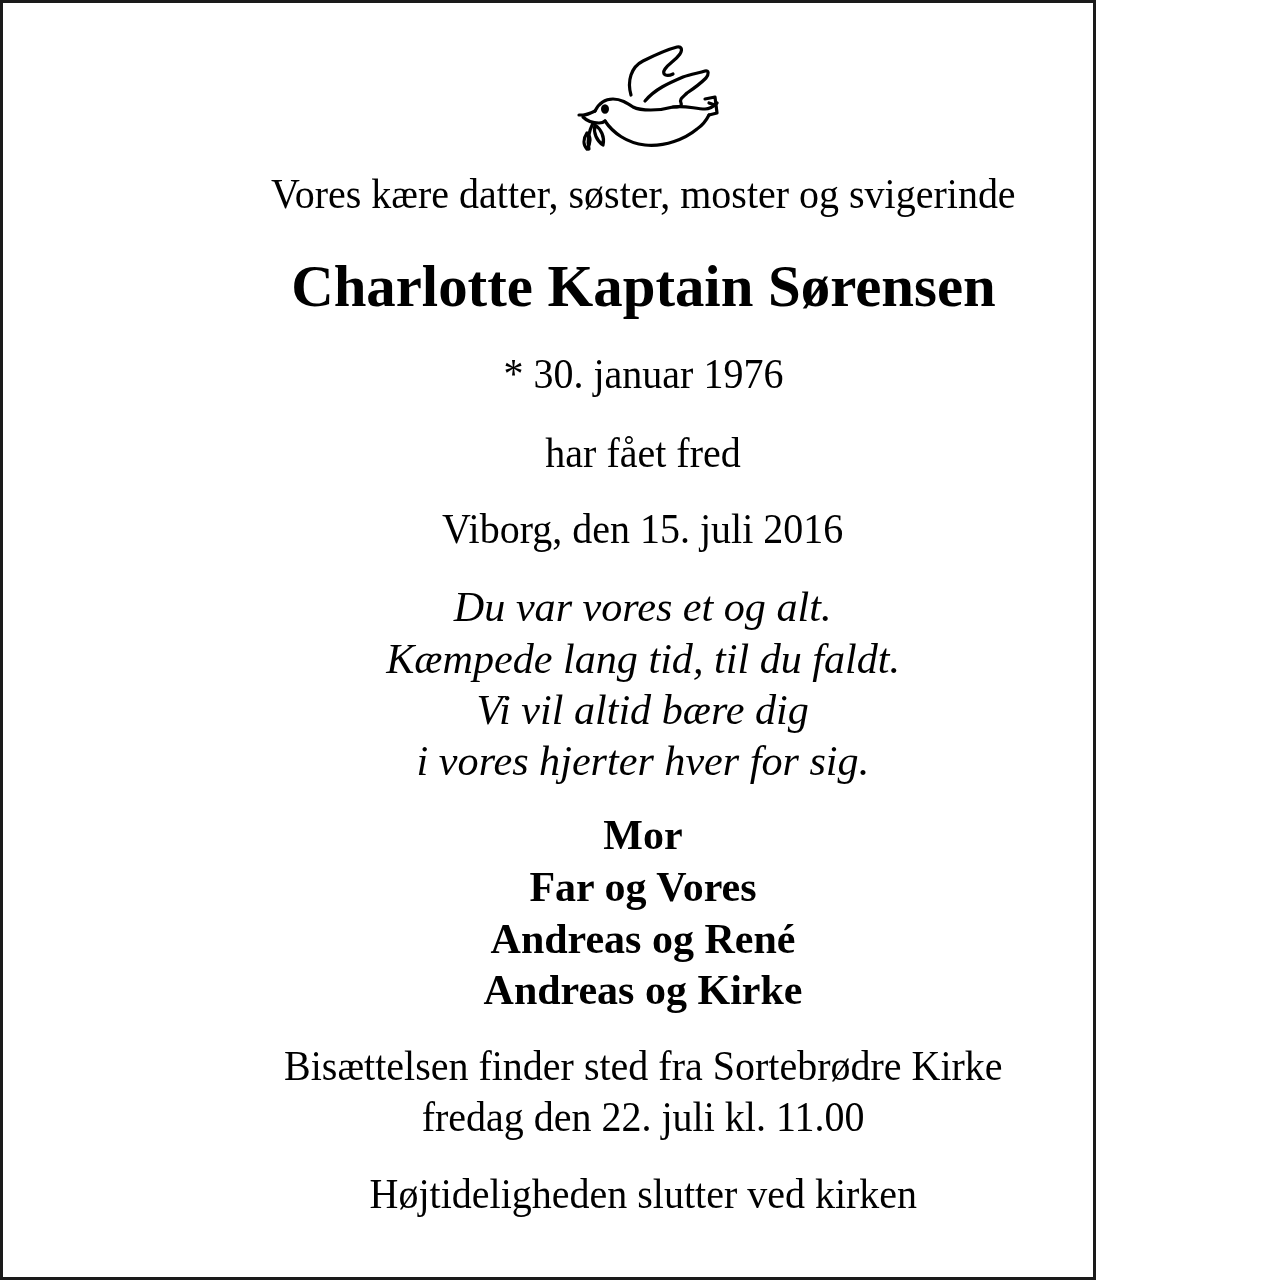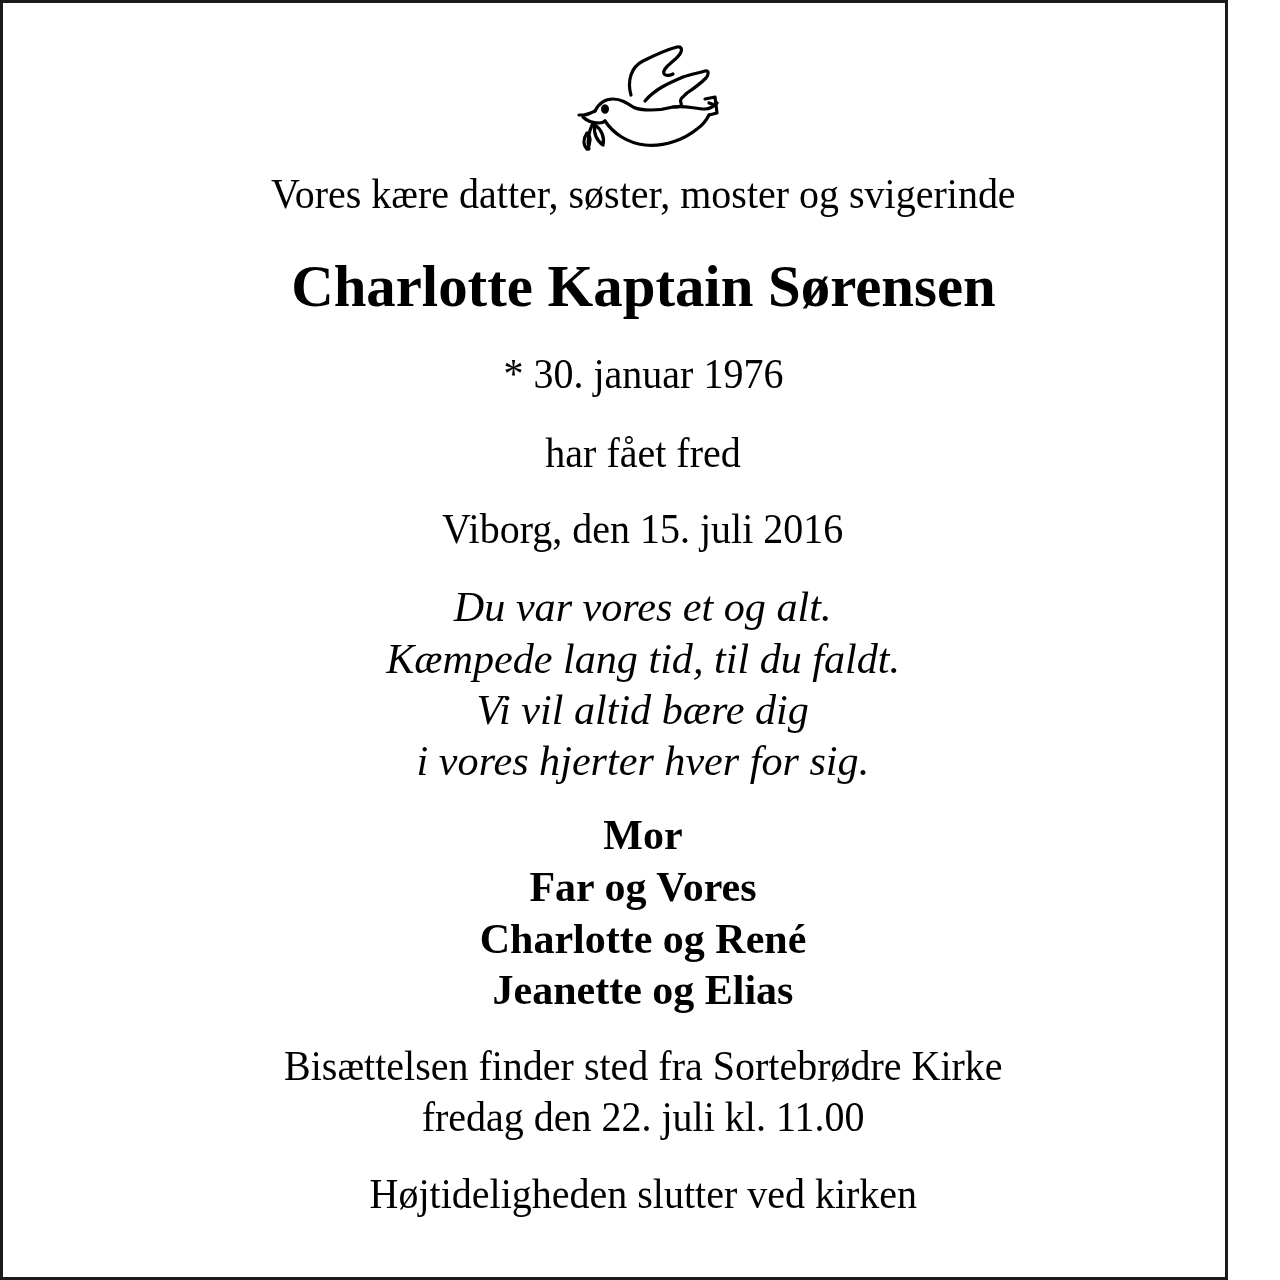--- a/index.html
+++ b/index.html
@@ -1,18 +1,18 @@
 <!DOCTYPE html>
 <html><head>
 <meta charset="utf-8">
 <style>
   html, body { margin: 0; padding: 0; background: #ffffff; }
   body { width: 1280px; height: 1280px; position: relative; overflow: hidden; }
   .frame {
-    position: absolute; left: 0; top: 0; width: 1228px; height: 1280px;
+    position: absolute; left: 0; top: 0; width: 1096px; height: 1280px;
     box-sizing: border-box; border: 3px solid #1a1a1a; background: #ffffff;
   }
   .line {
     position: absolute; left: 0; width: 1280px; text-align: center;
     font-family: "Liberation Serif", "DejaVu Serif", serif;
     color: #000000; white-space: nowrap; line-height: 1;
   }
   .inner { display: inline-block; transform-origin: center center; }
   .regular { font-size: 43px; }
   .regular .inner { transform: scaleX(0.93); }
@@ -87,24 +87,24 @@
     <span class="inner">i vores hjerter hver for sig.</span>
   </div>
 
   <div class="line bold" style="top:811px;">
     <span class="inner">Mor</span>
   </div>
   <div class="line bold" style="top:863px;">
     <span class="inner">Far og Vores</span>
   </div>
   <div class="line bold" style="top:915px;">
-    <span class="inner">Charlotte og René</span>
+    <span class="inner">Andreas og René</span>
   </div>
   <div class="line bold" style="top:966px;">
-    <span class="inner">Jeanette og Elias</span>
+    <span class="inner">Andreas og Kirke</span>
   </div>
 
   <div class="line regular" style="top:1041px;">
     <span class="inner">Bisættelsen finder sted fra Sortebrødre Kirke</span>
   </div>
   <div class="line regular" style="top:1092px;">
     <span class="inner">fredag den 22. juli kl. 11.00</span>
   </div>
 
   <div class="line regular" style="top:1169px;">

